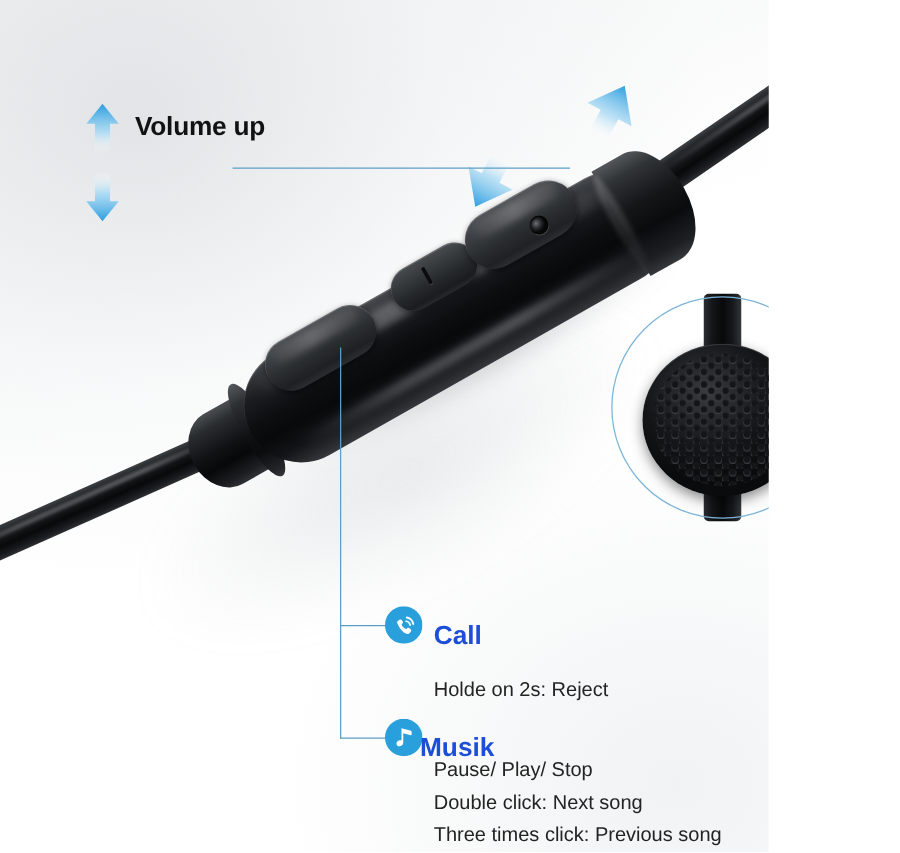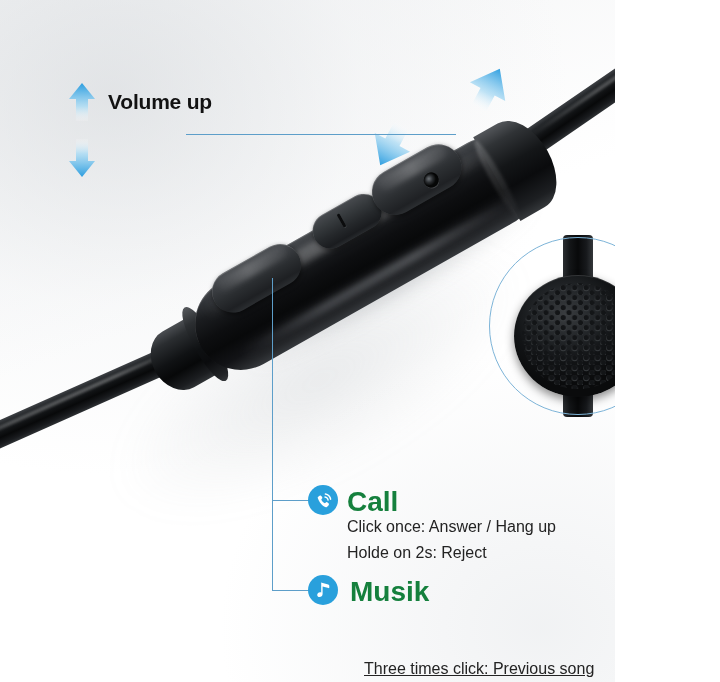--- a/index.html
+++ b/index.html
@@ -316,39 +316,40 @@
 
   .callout-icon {
     position: absolute;
     width: 30px; height: 30px;
   }
   #call-icon { left: 308px; top: 485px; }
   #musik-icon { left: 308px; top: 575px; }
 
   .callout-title {
     position: absolute;
-    font-size: 28px;
+    font-size: 21px;
     font-weight: bold;
-    color: #15803d;
+    color: #1d4ed8;
     white-space: nowrap;
+    margin-top: 11px;
   }
   #call-title { left: 347px; top: 486px; }
-  #musik-title { left: 350px; top: 576px; }
+  #musik-title { left: 336px; top: 576px; }
 
   .callout-line-text {
     position: absolute;
     font-size: 16px;
     color: #232323;
     white-space: nowrap;
   }
   #call-d0 { left: 347px; top: 518px; }
   #call-d1 { left: 347px; top: 544px; text-align: right; }
   #musik-d0 { left: 347px; top: 608px; }
   #musik-d1 { left: 347px; top: 634px; }
-  #musik-d2 { left: 364px; top: 660px; text-decoration: underline; }
+  #musik-d2 { left: 347px; top: 660px; }
 </style>
 </head>
 <body>
 
 <div id="page">
 
   <div class="bg-wash"></div>
   <div class="bg-soft-shadow"></div>
 
   <div class="device-layer">
@@ -469,25 +470,26 @@
 
   <div class="callout-icon" id="call-icon">
     <svg width="30" height="30" viewBox="0 0 30 30" aria-hidden="true">
       <circle cx="15" cy="15" r="15" fill="#29a0dc"></circle>
       <path d="M9.6 12.6c0.6-1.0 2.1-2.5 3.1-2.0 0.7 0.4 1.6 1.6 1.7 2.2 0.1 0.6-0.8 1.0-1.0 1.5-0.2 0.5 0.4 1.6 1.3 2.5 0.9 0.9 2.0 1.5 2.5 1.3 0.5-0.2 0.9-1.1 1.5-1.0 0.6 0.1 1.8 1.0 2.2 1.7 0.5 1.0-1.0 2.5-2.0 3.1-1.0 0.6-2.8 0.1-5.3-2.3-2.5-2.5-3.6-5.6-4.0-7.0z" fill="#ffffff"></path>
       <path d="M17.4 9.0c1.4 0.2 2.6 0.8 3.5 1.7 0.9 0.9 1.5 2.1 1.7 3.5" fill="none" stroke="#ffffff" stroke-width="1.5" stroke-linecap="round"></path>
       <path d="M17.0 12.0c0.9 0.1 1.6 0.5 2.1 1.0 0.5 0.5 0.9 1.2 1.0 2.1" fill="none" stroke="#ffffff" stroke-width="1.4" stroke-linecap="round"></path>
     </svg>
   </div>
   <div class="callout-title" id="call-title">Call</div>
-  <div class="callout-line-text" id="call-d0">Click once: Answer / Hang up</div>
   <div class="callout-line-text" id="call-d1">Holde on 2s: Reject</div>
 
   <div class="callout-icon" id="musik-icon">
     <svg width="30" height="30" viewBox="0 0 30 30" aria-hidden="true">
       <circle cx="15" cy="15" r="15" fill="#29a0dc"></circle>
       <path d="M13.0 7.6 L20.2 9.4 C20.9 9.6 21.3 10.0 21.3 10.7 L21.3 12.6 C21.3 13.0 20.9 13.2 20.5 13.1 L14.6 11.6 L14.6 18.9 C14.6 20.6 13.2 22.0 11.5 22.0 C10.2 22.0 9.2 21.1 9.2 19.9 C9.2 18.4 10.5 17.2 12.1 17.2 C12.5 17.2 12.9 17.3 13.2 17.4 L13.2 8.3 C13.2 7.8 13.0 7.6 13.0 7.6 Z" fill="#ffffff"></path>
     </svg>
   </div>
   <div class="callout-title" id="musik-title">Musik</div>
+  <div class="callout-line-text" id="musik-d0">Pause/ Play/ Stop</div>
+  <div class="callout-line-text" id="musik-d1">Double click: Next song</div>
   <div class="callout-line-text" id="musik-d2">Three times click: Previous song</div>
 
 </div>
 
 </body></html>

